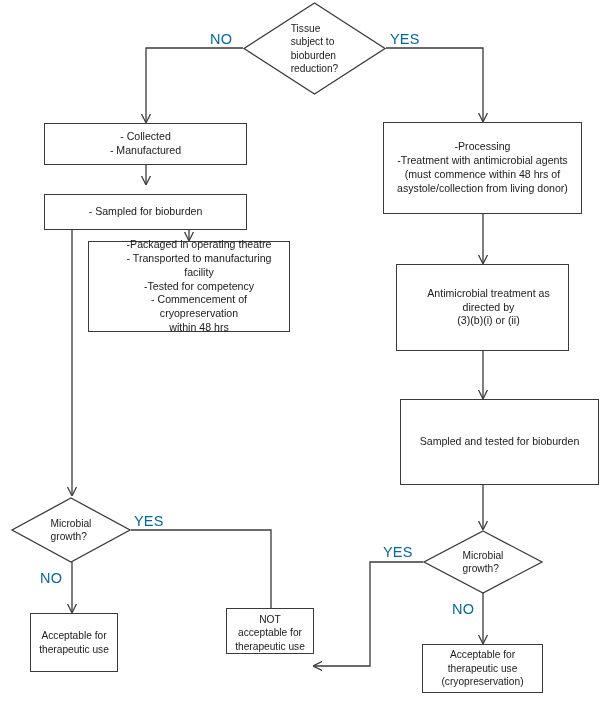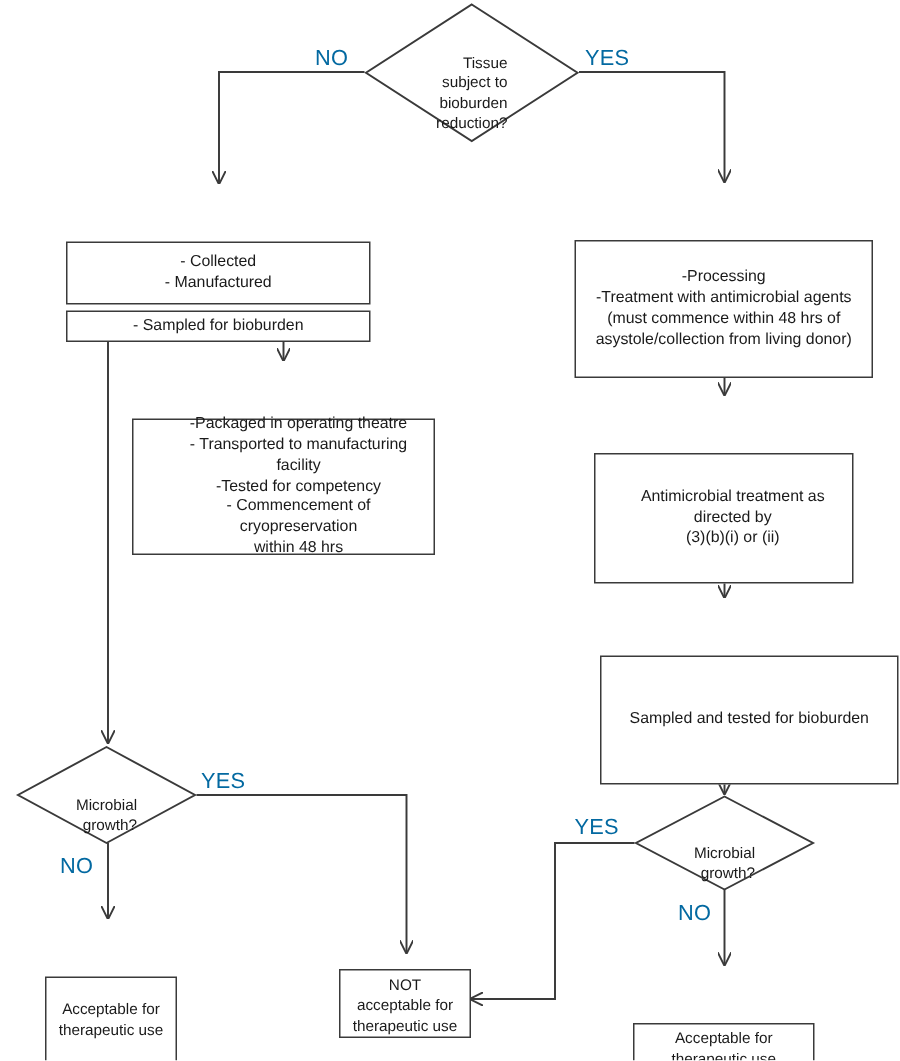--- a/index.html
+++ b/index.html
@@ -30,47 +30,46 @@
     position: absolute;
     box-sizing: border-box;
     display: flex;
     align-items: center;
     justify-content: center;
     text-align: center;
   }
   .box {
     border: 1.3px solid #3a3a3a;
     background: #ffffff;
-    margin-top: 38px;
   }
   .box .txt {
     display: block;
     line-height: 1.32;
     white-space: pre-line;
     padding: 0 4px;
   }
   .diamond-wrap {
     position: absolute;
   }
   .diamond-wrap svg {
     position: absolute;
     left: 0;
     top: 0;
     overflow: visible;
   }
   .diamond-label {
     position: absolute;
     left: 0;
-    top: 14px;
+    top: 0;
     width: 100%;
     height: 100%;
     display: flex;
     align-items: center;
     justify-content: center;
-    text-align: right;
+    text-align: left;
     line-height: 1.3;
     white-space: pre-line;
   }
   .edge-label {
     position: absolute;
     font-size: 14.5px;
     letter-spacing: 0.2px;
     color: #0369a1;
     white-space: nowrap;
   }
@@ -127,21 +126,21 @@
   </div>
 
   <div class="edge-label" style="left:210px; top:31px;">NO</div>
   <div class="edge-label" style="left:390px; top:31px;">YES</div>
 
   <div class="node box" style="left:44px; top:123px; width:203px; height:42px;">
     <span class="txt fs-105">- Collected
 - Manufactured</span>
   </div>
 
-  <div class="node box" style="left:44px; top:169px; width:203px; height:21px;">
+  <div class="node box" style="left:44px; top:194px; width:203px; height:36px;">
     <span class="txt fs-105">- Sampled for bioburden</span>
   </div>
 
   <div class="node box" style="left:88px; top:241px; width:202px; height:91px;padding-left:20px;">
     <span class="txt fs-105">-Packaged in operating theatre
 - Transported to manufacturing facility
 -Tested for competency
 - Commencement of cryopreservation
 within 48 hrs</span>
   </div>

